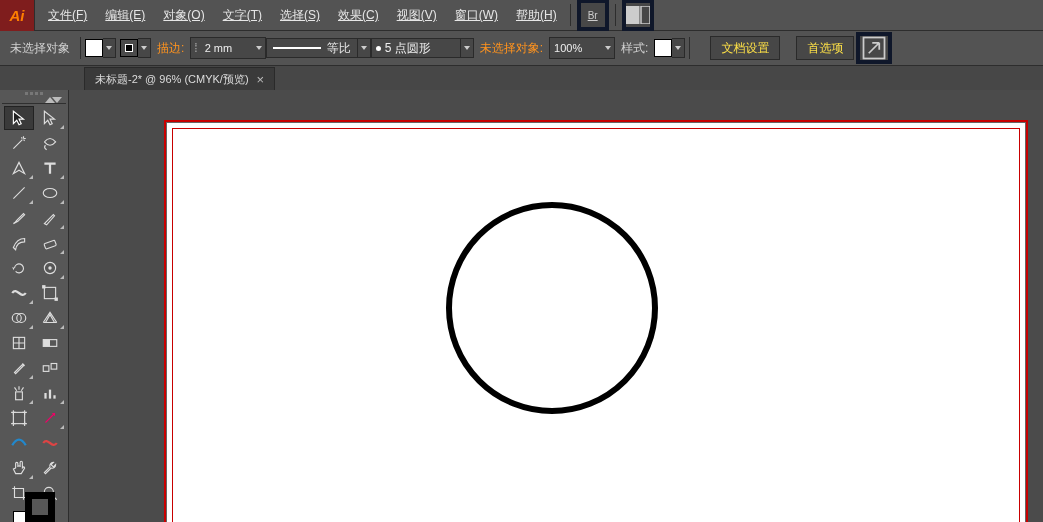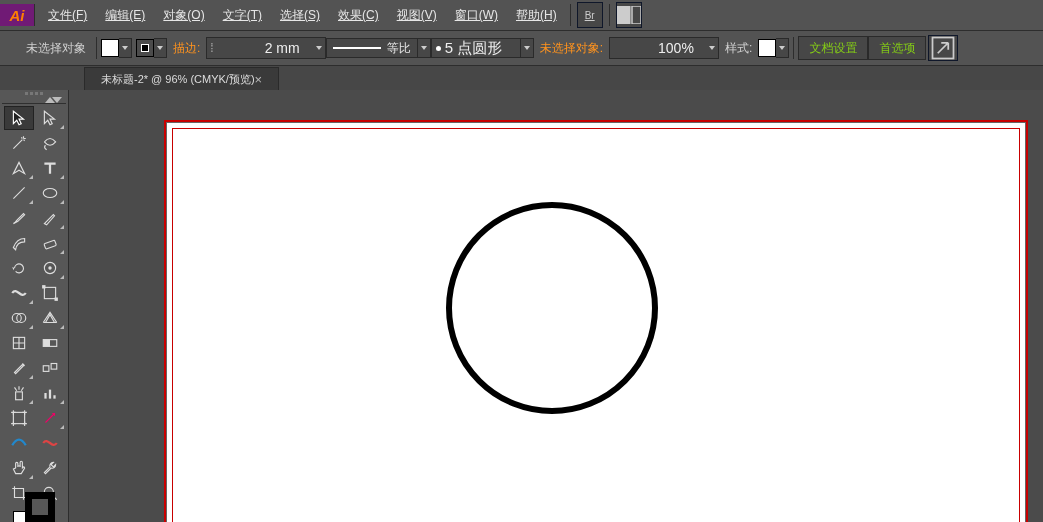--- a/index.html
+++ b/index.html
@@ -9,45 +9,45 @@
     --bg-panel:#474747;
     --bg-lighter:#6a6a6a;
     --border:#2d2d2d;
     --text:#e6e6e6;
     --orange:#ff931e;
     --accent:#ff7f00;
   }
   html,body{margin:0;padding:0;width:1043px;height:522px;overflow:hidden;font-family:"Microsoft YaHei",Arial,sans-serif;font-size:12px;color:var(--text);background:var(--bg-dark);}
   
   .menubar{height:30px;background:var(--bg-dark);display:flex;align-items:center;border-bottom:1px solid var(--border);}
-  .optbar{height:34px;background:var(--bg-dark);display:flex;align-items:center;border-bottom:1px solid var(--border);padding-left:20px;}
+  .optbar{height:34px;background:var(--bg-dark);display:flex;align-items:center;border-bottom:1px solid var(--border);padding-left:4px;}
   .tabrow{height:24px;background:var(--bg-panel);display:flex;align-items:flex-end;padding-left:84px;}
   .workarea{position:relative;height:434px;display:flex;}
   
-  .ai-badge{width:34px;height:22px;background:#701a75;color:var(--accent);display:flex;align-items:center;justify-content:center;font-weight:bold;font-size:15px;font-style:italic;margin-right:4px;border-right:1px solid var(--border);}
+  .ai-badge{width:34px;height:32px;background:#7f1d1d;color:var(--accent);display:flex;align-items:center;justify-content:center;font-weight:bold;font-size:15px;font-style:italic;margin-right:4px;border-right:1px solid var(--border);}
   .menu-btn{padding:0 9px;height:30px;line-height:30px;color:var(--text);cursor:default;text-decoration:underline;}
   .menu-sep{width:1px;height:22px;background:var(--border);margin:0 4px;}
-  .sq-btn{width:24px;height:24px;border:1px solid #0f172a;background:var(--bg-panel);display:flex;align-items:center;justify-content:center;margin:0 2px;color:#ccc;font-size:10px;text-decoration:underline;}
+  .sq-btn{width:24px;height:24px;border:4px solid #0f172a;background:var(--bg-panel);display:flex;align-items:center;justify-content:center;margin:0 2px;color:#ccc;font-size:10px;text-decoration:underline;}
   
   .opt-label{padding:0 6px;color:#d0d0d0;white-space:nowrap;}
   .opt-label.orange{color:var(--orange);}
   .swatch{width:18px;height:18px;border:1px solid #000;box-sizing:border-box;}
   .swatch.white{background:#fff;}
   .swatch.black{background:#000;}
   .dd{width:12px;height:18px;border:1px solid #2a2a2a;border-left:none;background:var(--bg-panel);display:flex;align-items:center;justify-content:center;}
   .dd::after{content:"";border-left:3px solid transparent;border-right:3px solid transparent;border-top:4px solid #ccc;}
   .combo{display:flex;align-items:center;border:1px solid #2a2a2a;background:var(--bg-panel);height:20px;}
-  .combo input{background:var(--bg-panel);border:none;color:#eee;width:44px;height:18px;font-size:14px;padding:0 4px;text-align:left;margin-left:44px;}
-  .pill-btn{height:22px;padding:0 10px;background:var(--bg-panel);border:1px solid #2a2a2a;color:#84cc16;display:flex;align-items:center;white-space:nowrap;}
+  .combo input{background:var(--bg-panel);border:none;color:#eee;width:44px;height:18px;font-size:11px;padding:0 4px;text-align:left;}
+  .pill-btn{height:22px;padding:0 10px;background:var(--bg-panel);border:1px solid #2a2a2a;color:#fde047;display:flex;align-items:center;white-space:nowrap;margin-left:16px;}
   .stroke-style{width:78px;height:18px;border:1px solid #2a2a2a;background:var(--bg-panel);display:flex;align-items:center;padding:0 6px;gap:6px;}
   .stroke-style .line{flex:1;height:2px;background:#fff;}
-  .profile-box{width:80px;height:18px;border:1px solid #2a2a2a;background:var(--bg-panel);display:flex;align-items:center;padding:0 4px;gap:4px;font-size:15px;color:#eee;}
+  .profile-box{width:80px;height:18px;border:1px solid #2a2a2a;background:var(--bg-panel);display:flex;align-items:center;padding:0 4px;gap:4px;font-size:12px;color:#eee;}
   .dot{width:5px;height:5px;border-radius:50%;background:#fff;}
   
-  .doc-tab{background:#3a3a3a;height:22px;padding:0 16px;display:flex;align-items:center;border:1px solid #2a2a2a;border-bottom:none;color:#dcdcdc;font-size:11px;}
+  .doc-tab{background:#3a3a3a;height:22px;padding:0 10px;display:flex;align-items:center;gap:8px;border:1px solid #2a2a2a;border-bottom:none;color:#dcdcdc;font-size:11px;}
   .tab-x{color:#bbb;font-size:13px;}
   
   .toolbox{width:68px;background:#575757;border-right:1px solid var(--border);padding-top:2px;display:flex;flex-direction:column;align-items:center;}
   .tool-grab{width:60px;height:8px;margin-bottom:2px;display:flex;justify-content:center;gap:2px;}
   .tool-grab span{width:3px;height:3px;background:#777;}
   .tool-cols{width:64px;height:16px;border-bottom:1px solid #2f2f2f;margin-bottom:2px;display:flex;justify-content:flex-end;align-items:center;padding-right:4px;box-sizing:border-box;}
   .tool-cols .tri{width:0;height:0;border-left:5px solid transparent;border-right:5px solid transparent;border-bottom:6px solid #bbb;}
   .tool-cols .tri2{border-bottom:none;border-top:6px solid #bbb;margin-left:-3px;}
   .tools{display:grid;grid-template-columns:30px 30px;grid-auto-rows:24px;gap:1px;}
   .tool{width:30px;height:24px;display:flex;align-items:center;justify-content:center;color:#ddd;position:relative;}

